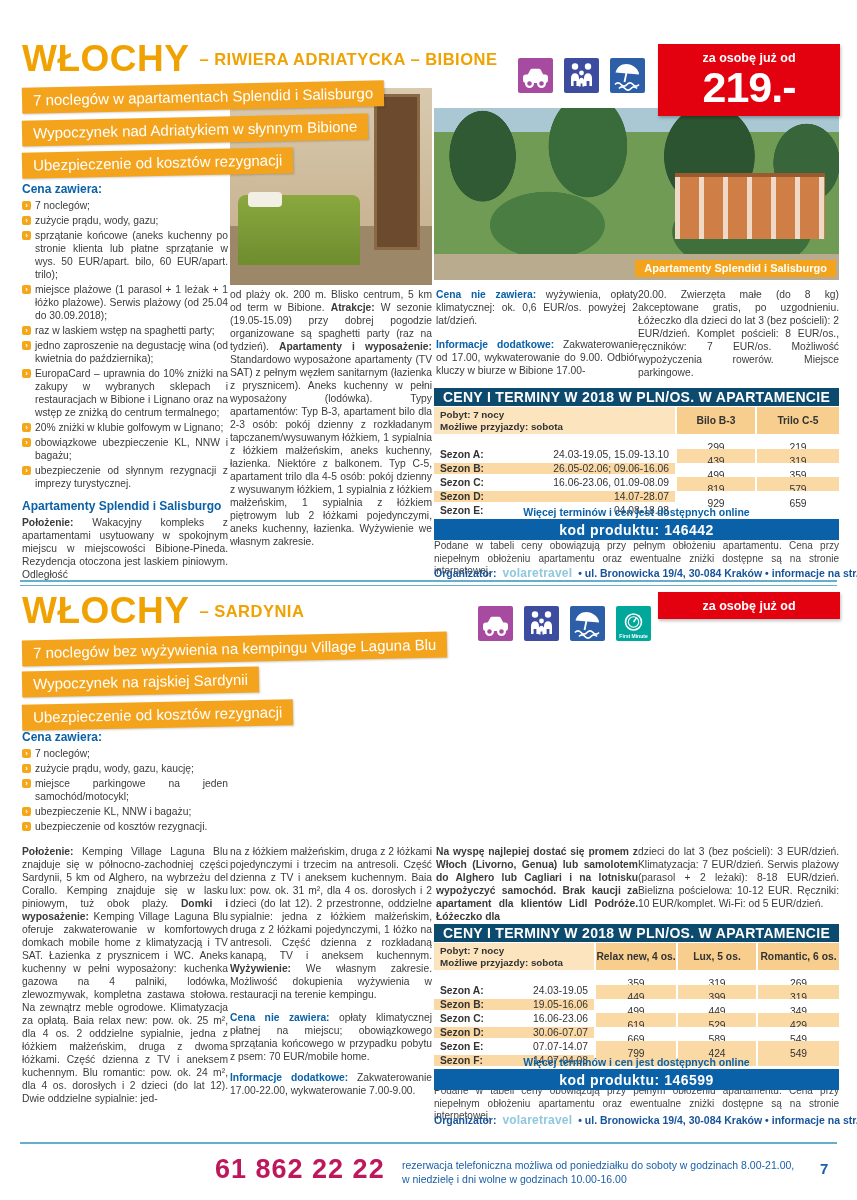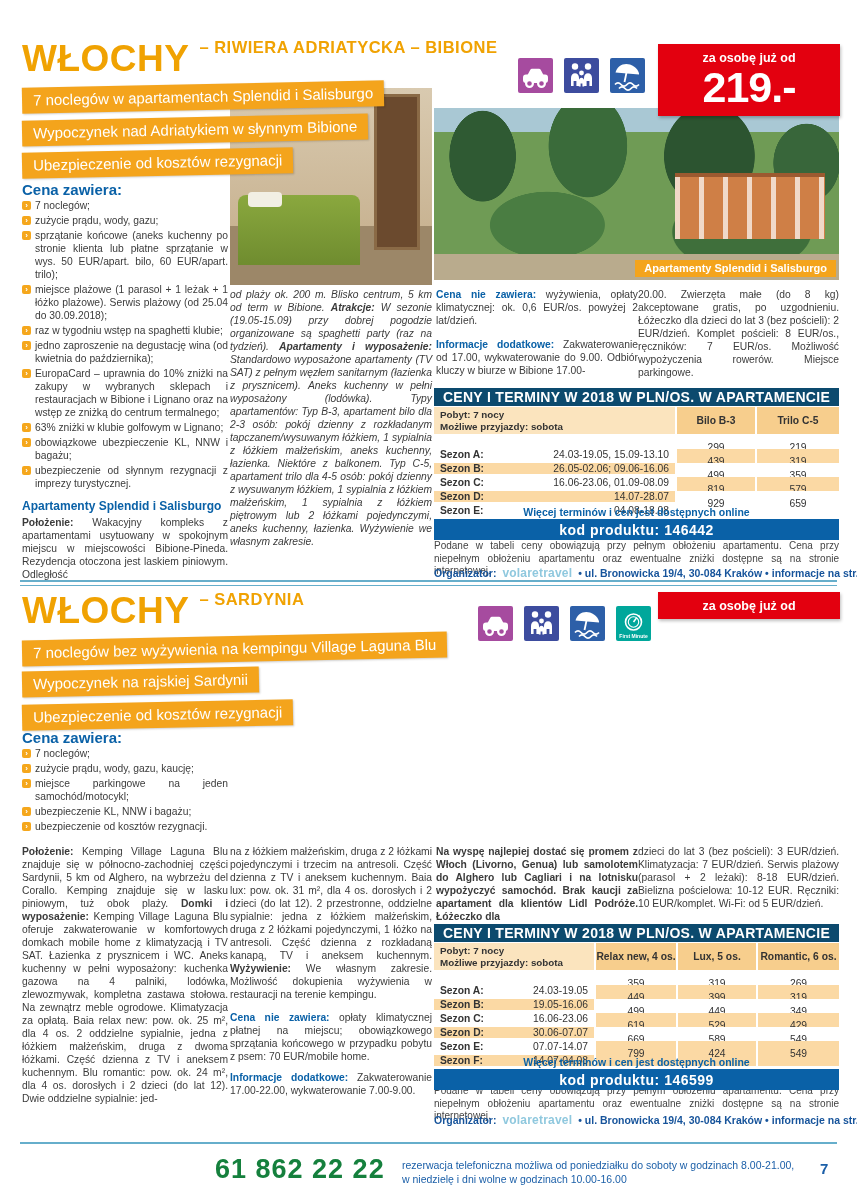--- a/index.html
+++ b/index.html
@@ -1,19 +1,19 @@
 <!DOCTYPE html>
 <html><head>
 <meta charset="utf-8">
 <style>
   html,body{margin:0;padding:0;background:#e9e9e9;}
   #page{position:relative;width:857px;height:1200px;background:#fff;margin:0 auto;
         font-family:"Liberation Sans",sans-serif;color:#3b3b3b;overflow:hidden;}
   
-  .sec-head{position:absolute;left:22px;display:flex;align-items:flex-start;white-space:nowrap;}
+  .sec-head{position:absolute;left:22px;display:flex;align-items:center;white-space:nowrap;}
   .sec-head .country{font-size:37px;font-weight:bold;color:#F0A202;letter-spacing:.5px;}
   .sec-head .region{font-size:16.5px;font-weight:bold;color:#F0A202;margin-left:10px;letter-spacing:.5px;}
   
   .banner{position:absolute;left:22px;background:#F4A41C;color:#fff;font-size:15px;
           padding:4px 11px 5px;white-space:nowrap;transform:rotate(-1.2deg);z-index:5;
           box-shadow:1px 1px 2px rgba(0,0,0,.18);}
   
   .icon-row{position:absolute;display:flex;gap:11px;z-index:6;}
   .tile{width:35px;height:35px;border-radius:2px;position:relative;display:flex;
         flex-direction:column;align-items:center;justify-content:center;}
@@ -66,21 +66,21 @@
   .green{background:linear-gradient(180deg,#7fae6b,#4e7d43);}
   .green .trees2{position:absolute;inset:0;background:
     radial-gradient(60px 70px at 20% 25%,#2f5a33 60%,transparent 61%),
     radial-gradient(70px 80px at 65% 20%,#3a6b3a 60%,transparent 61%),
     radial-gradient(80px 60px at 45% 65%,#2c5430 60%,transparent 61%),
     radial-gradient(60px 60px at 90% 55%,#38663a 60%,transparent 61%);}
   .mobilehome{position:absolute;left:10px;bottom:8px;width:86px;height:32px;background:#e8e3d2;border-top:5px solid #7a7467;}
   
   .col{position:absolute;font-size:10.3px;line-height:13px;text-align:justify;}
   .col p{margin:0 0 8px 0;}
-  .blue-title{color:#0A61A7;font-weight:bold;font-size:15px;margin:0 0 3px 0;}
+  .blue-title{color:#0A61A7;font-weight:bold;font-size:12px;margin:0 0 3px 0;}
   .sub-head{color:#0A61A7;font-weight:bold;font-size:12px;margin:10px 0 3px 0;}
   .blead{color:#0A61A7;font-weight:bold;}
   ul.blist{list-style:none;margin:0;padding:0;}
   ul.blist li{position:relative;padding-left:13px;margin-bottom:2px;}
   ul.blist .arrow{position:absolute;left:0;top:2px;width:9px;height:9px;background:#F5A71C;border-radius:2px;
                   color:#fff;font-size:8px;font-weight:bold;line-height:9px;text-align:center;}
   
   .t-table{position:absolute;left:434px;width:405px;background:#fff;z-index:2;}
   .t-title{height:18px;background:#0c4a6e;color:#fff;font-weight:bold;font-size:14px;
            display:flex;align-items:center;justify-content:center;letter-spacing:.3px;}
@@ -102,21 +102,21 @@
   .t-more{height:15px;display:flex;align-items:center;justify-content:center;
           color:#0A61A7;font-weight:bold;font-size:10.5px;}
   .t-code{height:21px;background:#0A61A7;color:#fff;font-weight:bold;font-size:14px;
           display:flex;align-items:center;justify-content:center;letter-spacing:.5px;}
   .t-note{position:absolute;left:434px;width:405px;font-size:10px;line-height:12.5px;text-align:justify;color:#444;}
   .org-line{position:absolute;left:434px;width:405px;font-size:10.5px;font-weight:bold;color:#17549B;
             display:flex;align-items:baseline;gap:6px;white-space:nowrap;}
   .org-line .logo{color:#8FC8DE;font-weight:bold;font-size:12px;letter-spacing:.2px;}
   
   .rule{position:absolute;left:20px;width:817px;background:#66AECB;}
-  .phone{position:absolute;left:215px;top:1154px;font-size:27px;font-weight:bold;color:#15803d;letter-spacing:1px;}
+  .phone{position:absolute;left:215px;top:1154px;font-size:27px;font-weight:bold;color:#be185d;letter-spacing:1px;}
   .finfo{position:absolute;left:402px;top:1158px;font-size:10.5px;line-height:14px;color:#1B5FA8;}
   .pageno{position:absolute;left:820px;top:1160px;font-size:15px;font-weight:bold;color:#1B5FA8;}
 </style>
 </head>
 <body>
 
 <div id="page">
 
   <div class="sec-head" style="top:38px;">
     <span class="country">WŁOCHY</span>
@@ -192,53 +192,53 @@
           <span>sprzątanie końcowe (aneks kuchenny po stronie klienta lub płatne sprzątanie w wys. 50 EUR/apart. bilo, 60 EUR/apart. trilo);</span>
         </li>
 
         <li>
           <span class="arrow">›</span>
           <span>miejsce plażowe (1 parasol + 1 leżak + 1 łóżko plażowe). Serwis plażowy (od 25.04 do 30.09.2018);</span>
         </li>
 
         <li>
           <span class="arrow">›</span>
-          <span>raz w tygodniu wstęp na spaghetti klubie;</span>
+          <span>raz w laskiem wstęp na spaghetti party;</span>
         </li>
 
         <li>
           <span class="arrow">›</span>
           <span>jedno zaproszenie na degustację wina (od kwietnia do października);</span>
         </li>
 
         <li>
           <span class="arrow">›</span>
           <span>EuropaCard – uprawnia do 10% zniżki na zakupy w wybranych sklepach i restauracjach w Bibione i Lignano oraz na wstęp ze zniżką do centrum termalnego;</span>
         </li>
 
         <li>
           <span class="arrow">›</span>
-          <span>63% zniżki w klubie golfowym w Lignano;</span>
+          <span>20% zniżki w klubie golfowym w Lignano;</span>
         </li>
 
         <li>
           <span class="arrow">›</span>
           <span>obowiązkowe ubezpieczenie KL, NNW i bagażu;</span>
         </li>
 
         <li>
           <span class="arrow">›</span>
           <span>ubezpieczenie od słynnym rezygnacji z imprezy turystycznej.</span>
         </li>
       </ul>
     <div class="sub-head">Apartamenty Splendid i Salisburgo</div>
     <p><b>Położenie:</b> Wakacyjny kompleks z apartamentami usytuowany w spokojnym miejscu w miejscowości Bibione-Pineda. Rezydencja otoczona jest laskiem piniowym. Odległość</p>
   </div>
 
-  <div class="col" style="left:230px;top:288px;width:202px;font-style:italic;">
+  <div class="col" style="left:230px;top:288px;width:202px;">
     <p>od plaży ok. 200 m. Blisko centrum, 5 km od term w Bibione. <b>Atrakcje:</b> W sezonie (19.05-15.09) przy dobrej pogodzie organizowane są spaghetti party (raz na tydzień). <b>Apartamenty i wyposażenie:</b> Standardowo wyposażone apartamenty (TV SAT) z pełnym węzłem sanitarnym (łazienka z prysznicem). Aneks kuchenny w pełni wyposażony (lodówka). Typy apartamentów: Typ B-3, apartament bilo dla 2-3 osób: pokój dzienny z rozkładanym tapczanem/wysuwanym łóżkiem, 1 sypialnia z łóżkiem małżeńskim, aneks kuchenny, łazienka. Niektóre z balkonem. Typ C-5, apartament trilo dla 4-5 osób: pokój dzienny z wysuwanym łóżkiem, 1 sypialnia z łóżkiem małżeńskim, 1 sypialnia z łóżkiem piętrowym lub 2 łóżkami pojedynczymi, aneks kuchenny, łazienka. Wyżywienie we własnym zakresie.</p>
   </div>
 
   <div class="col" style="left:436px;top:288px;width:202px;">
     <p><span class="blead">Cena nie zawiera:</span> <span>wyżywienia, opłaty klimatycznej: ok. 0,6 EUR/os. powyżej 2 lat/dzień.</span></p>
     <p style="margin-top:11px;"><span class="blead">Informacje dodatkowe:</span> <span>Zakwaterowanie od 17.00, wykwaterowanie do 9.00. Odbiór kluczy w biurze w Bibione 17.00-</span></p>
   </div>
 
   <div class="col" style="left:638px;top:288px;width:201px;">
     <p>20.00. Zwierzęta małe (do 8 kg) akceptowane gratis, po uzgodnieniu. Łóżeczko dla dzieci do lat 3 (bez pościeli): 2 EUR/dzień. Komplet pościeli: 8 EUR/os., ręczników: 7 EUR/os. Możliwość wypożyczenia rowerów. Miejsce parkingowe.</p>

